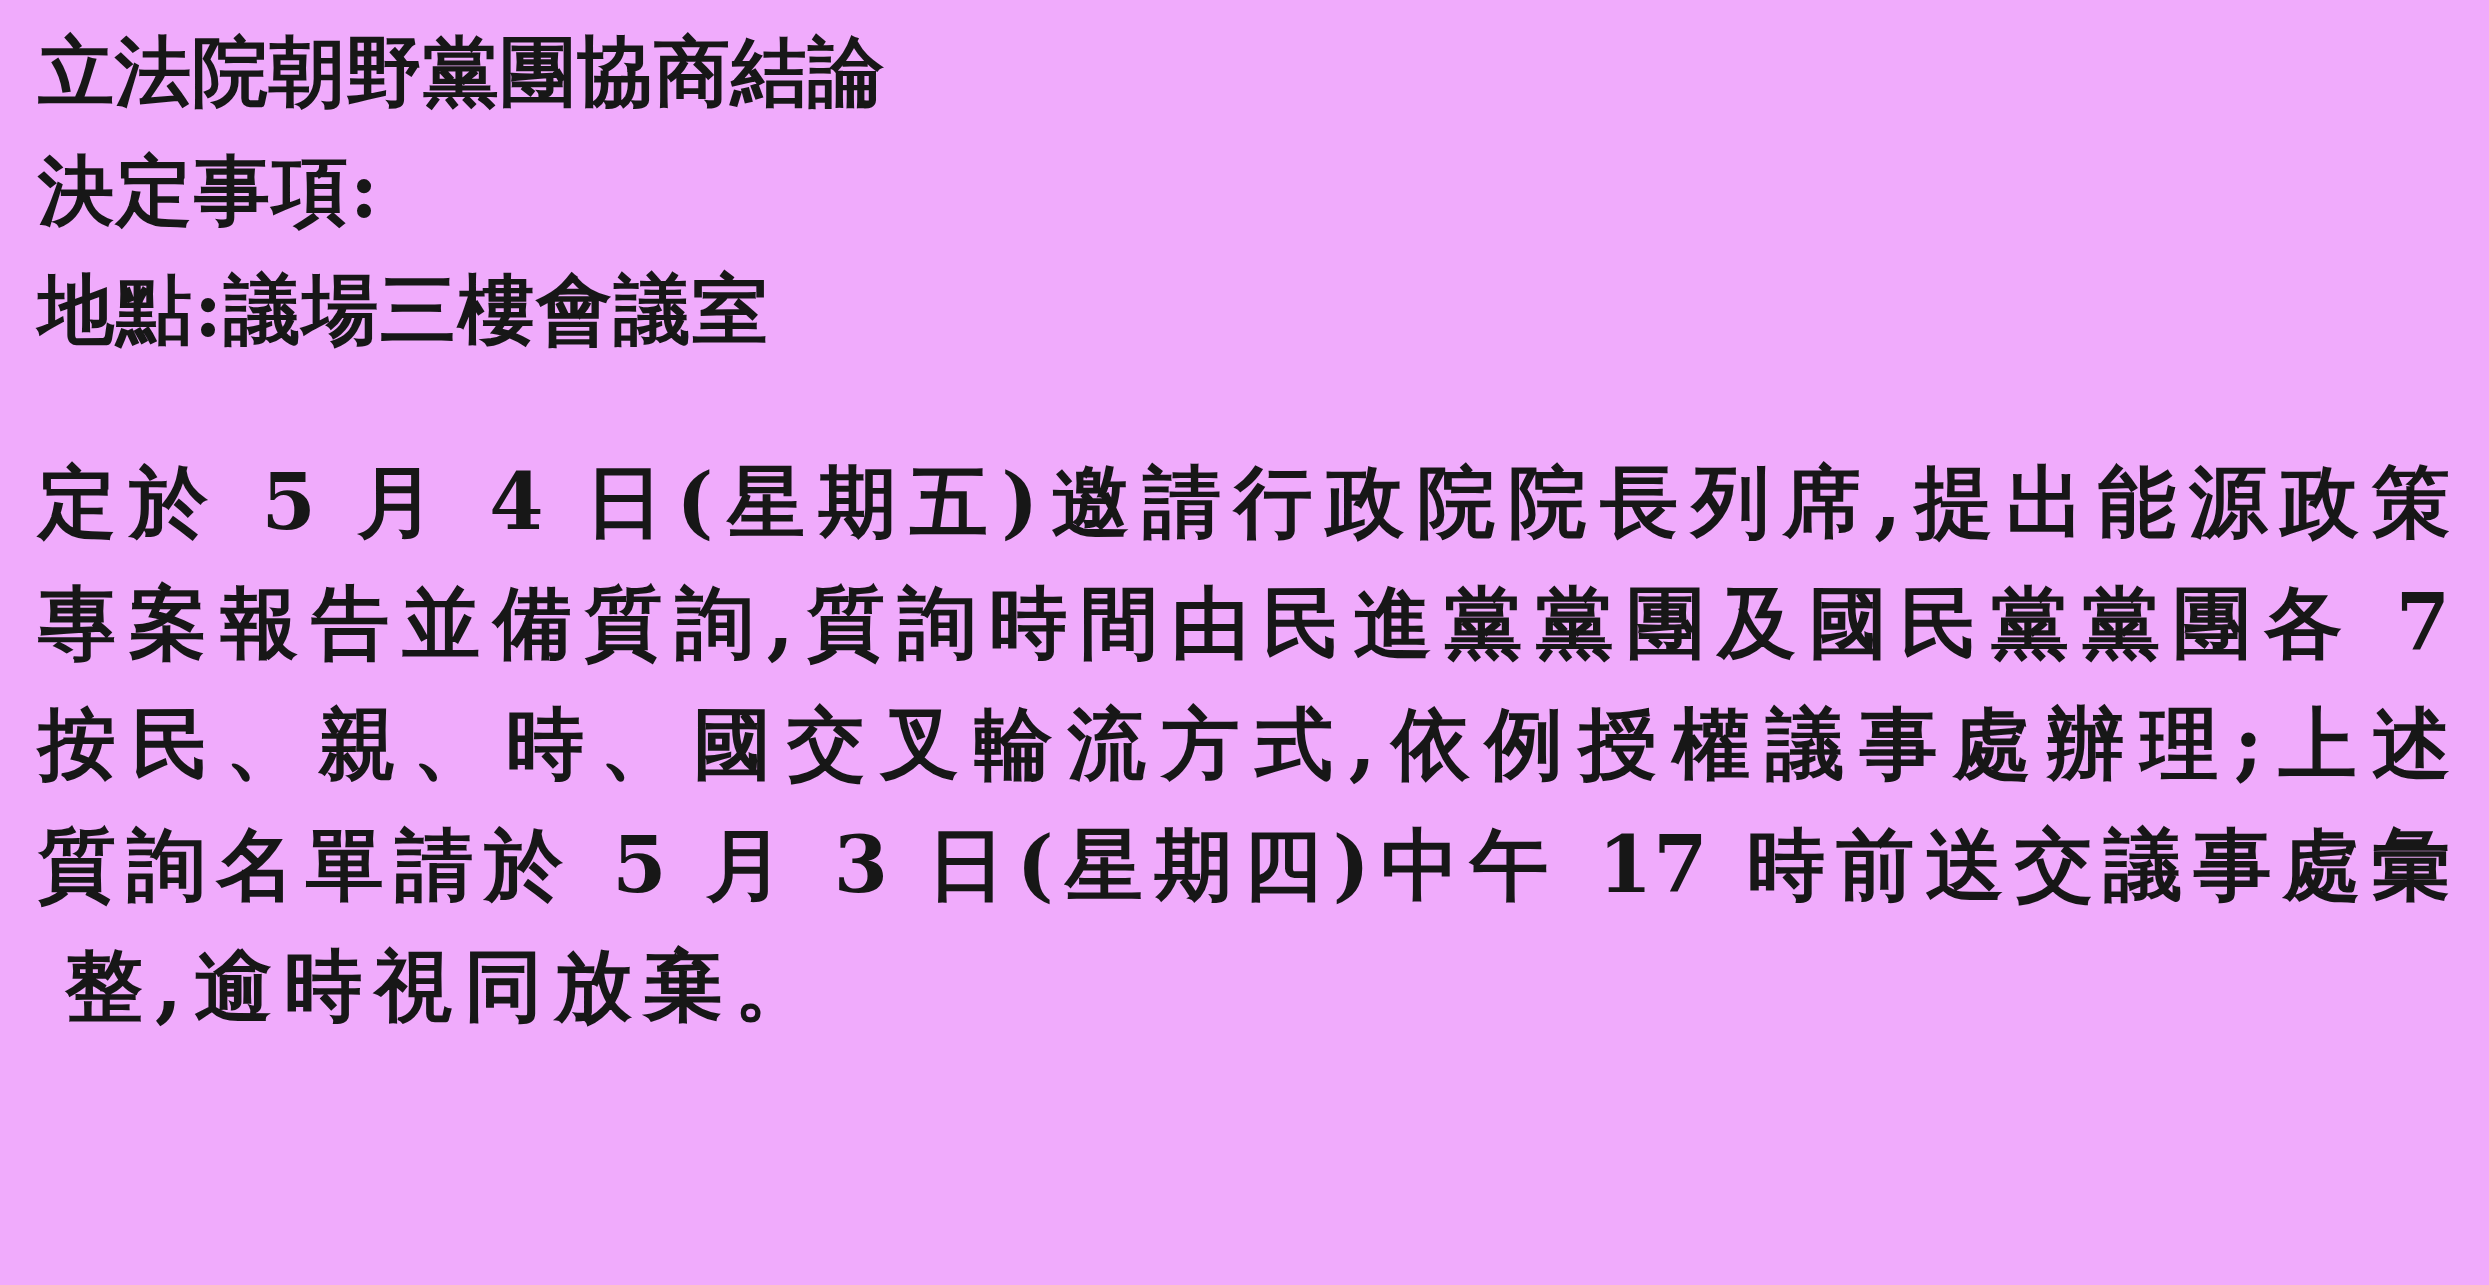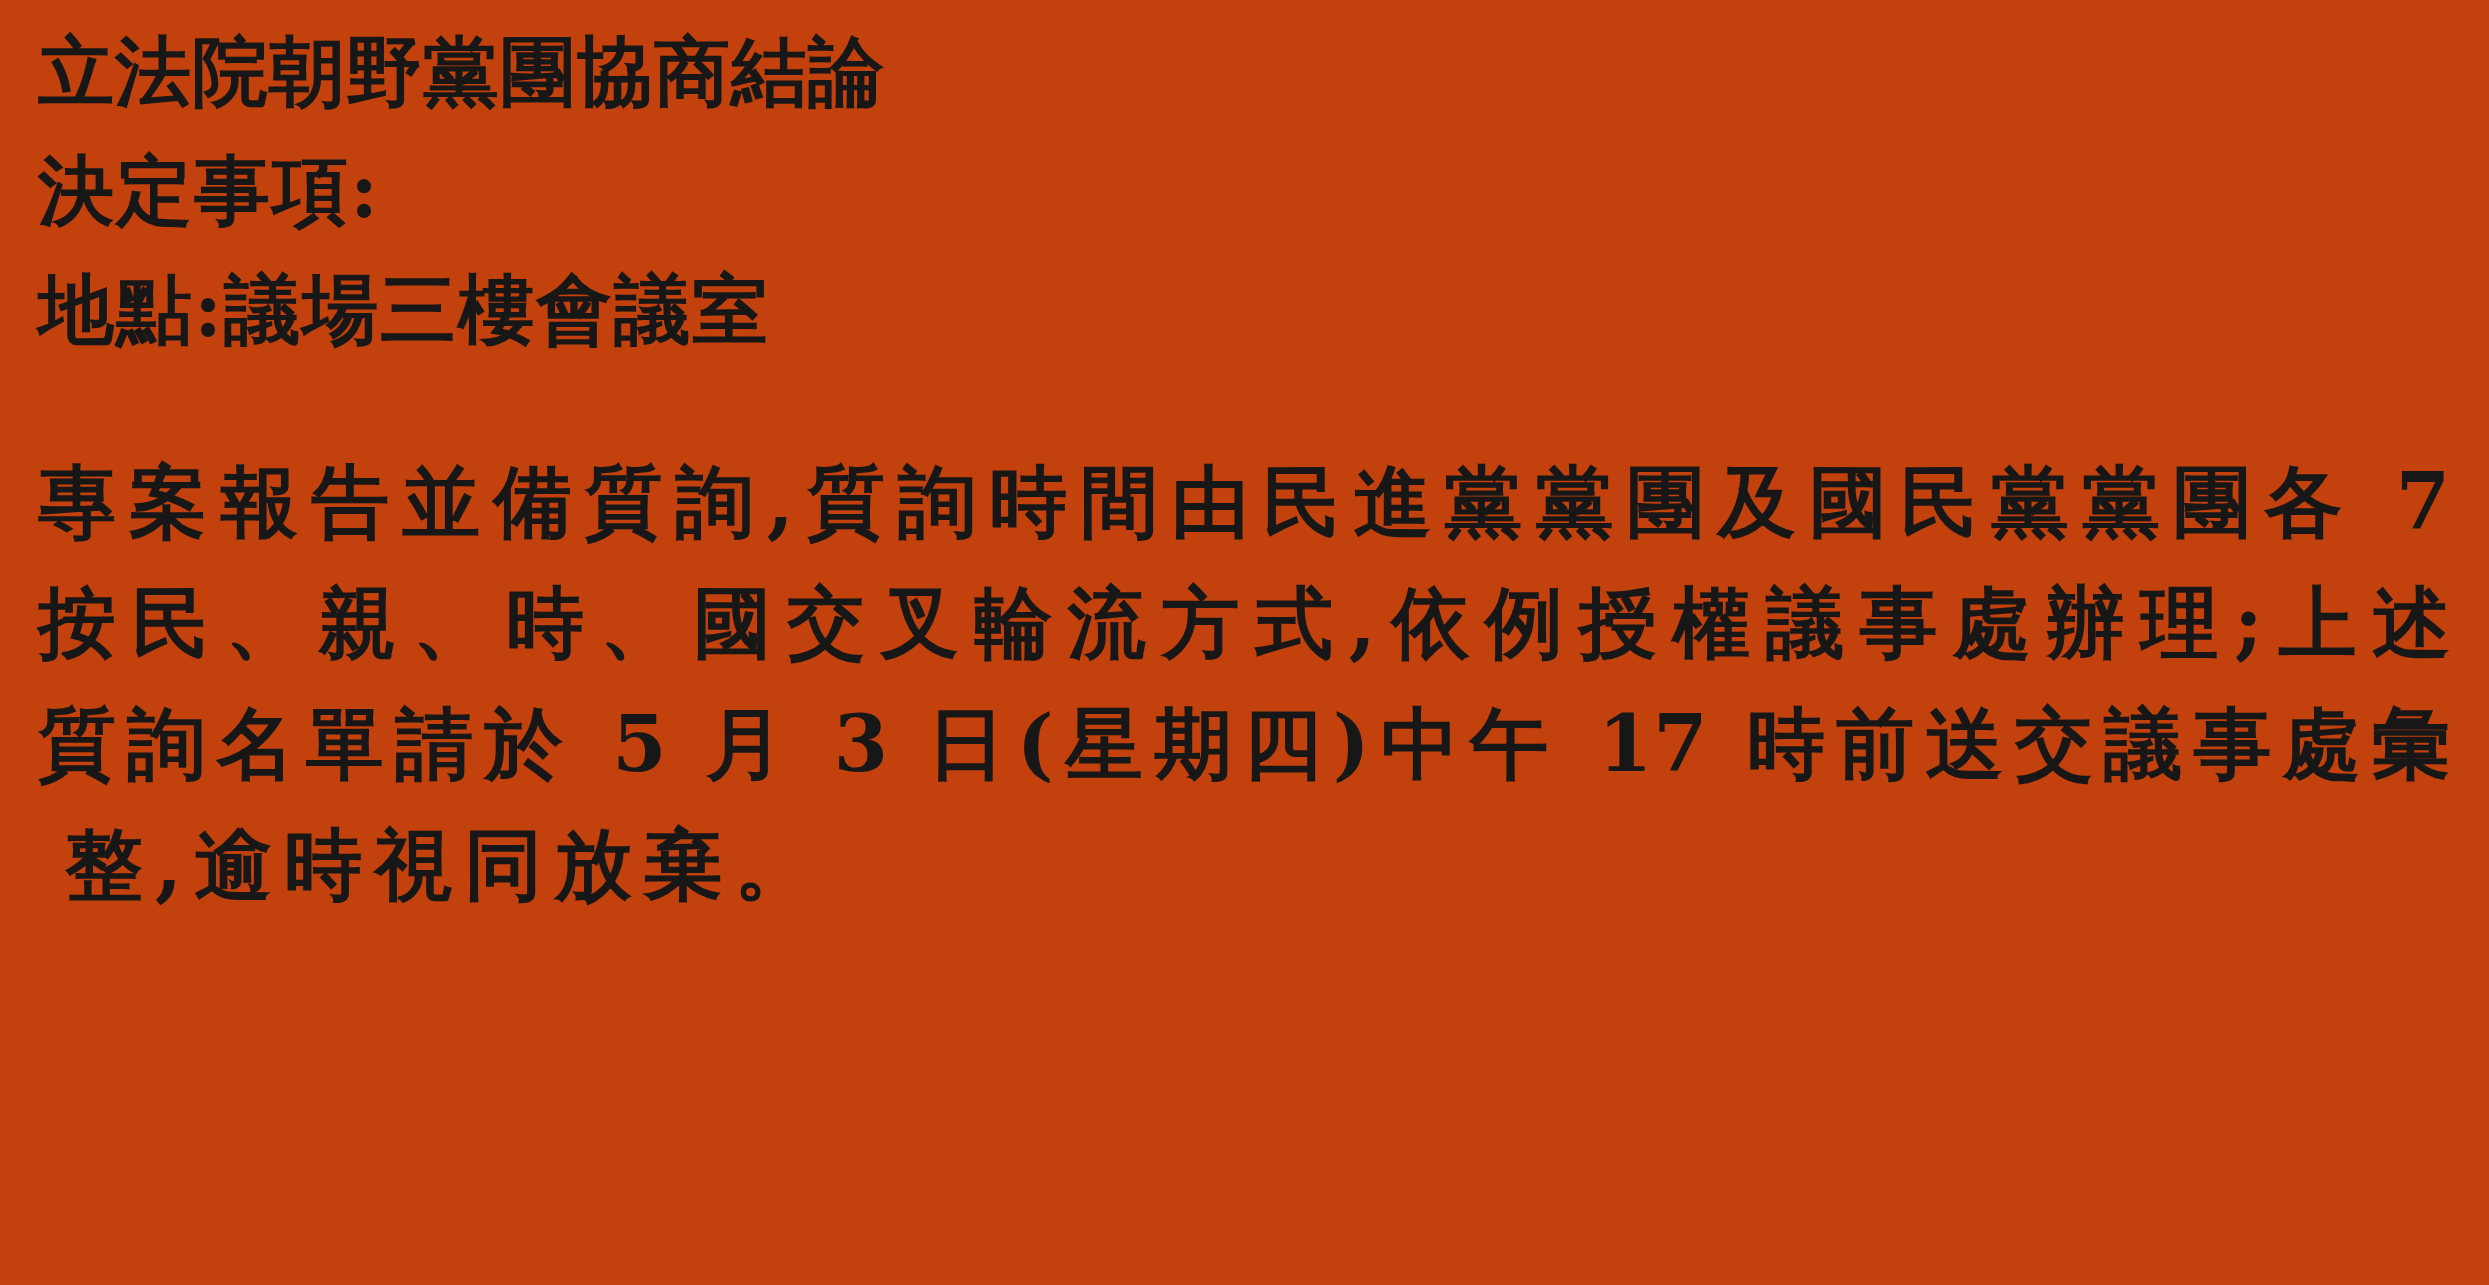--- a/index.html
+++ b/index.html
@@ -10,21 +10,21 @@
     width: 2489px;
     height: 1285px;
     background: #ffffff;
     overflow: hidden;
     font-family: "DejaVu Serif", "Liberation Serif", serif;
   }
   .page {
     box-sizing: border-box;
     width: 2489px;
     height: 1285px;
-    background: #c2410c;
+    background: #f0abfc;
     color: #171717;
     padding: 12px 38px 0 38px;
   }
   .doc-line {
     font-size: 76px;
     font-weight: 700;
     line-height: 119px;
     letter-spacing: 2px;
     white-space: pre;
   }
@@ -52,17 +52,18 @@
 </head>
 <body>
 
 <div class="page">
   <div class="doc-line title">立法院朝野黨團協商結論</div>
   <div class="doc-line">決定事項:</div>
   <div class="doc-line">地點:議場三樓會議室</div>
 
   <div class="paragraph-gap"></div>
 
+  <div class="body-line">定於 5 月 4 日(星期五)邀請行政院院長列席,提出能源政策</div>
   <div class="body-line">專案報告並備質詢,質詢時間由民進黨黨團及國民黨黨團各 7</div>
   <div class="body-line">按民、親、時、國交叉輪流方式,依例授權議事處辦理;上述</div>
   <div class="body-line">質詢名單請於 5 月 3 日(星期四)中午 17 時前送交議事處彙</div>
   <div class="body-line last">整,逾時視同放棄。</div>
 </div>
 
 </body></html>

